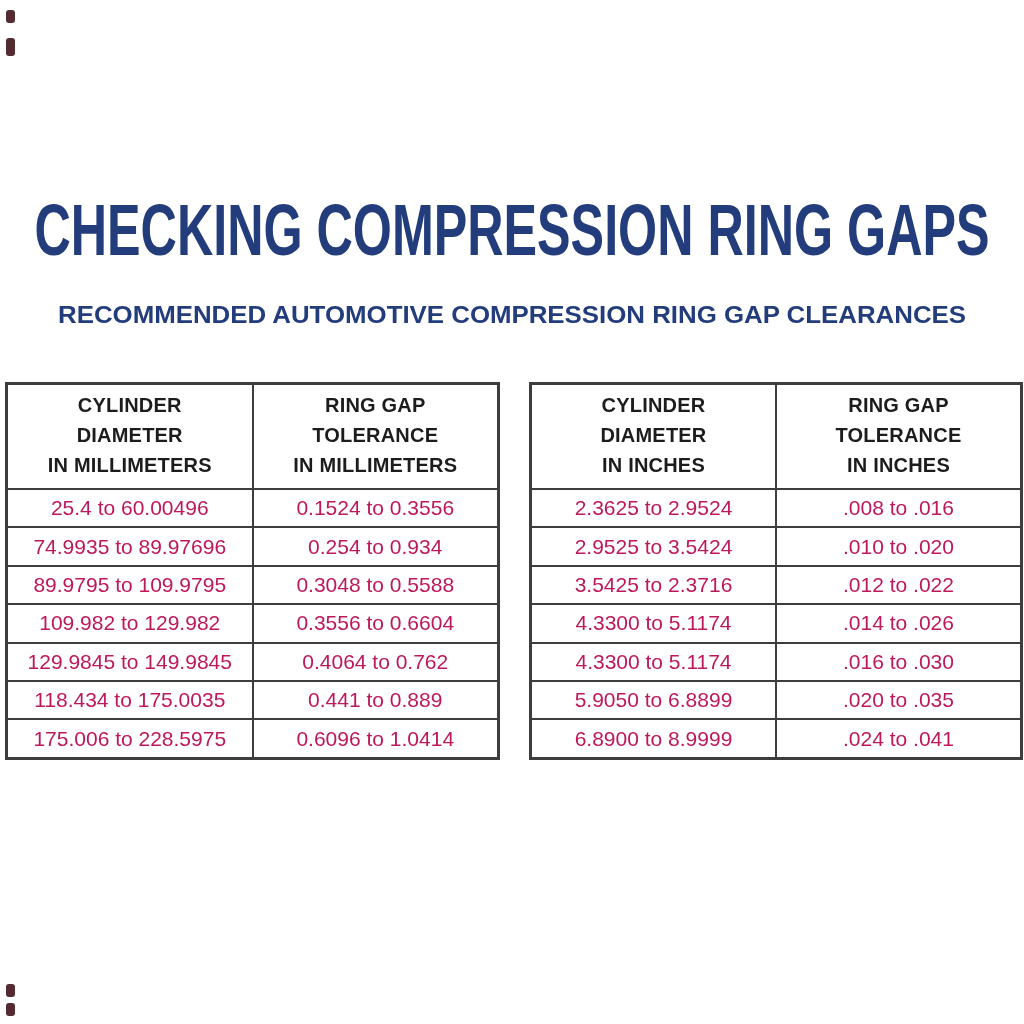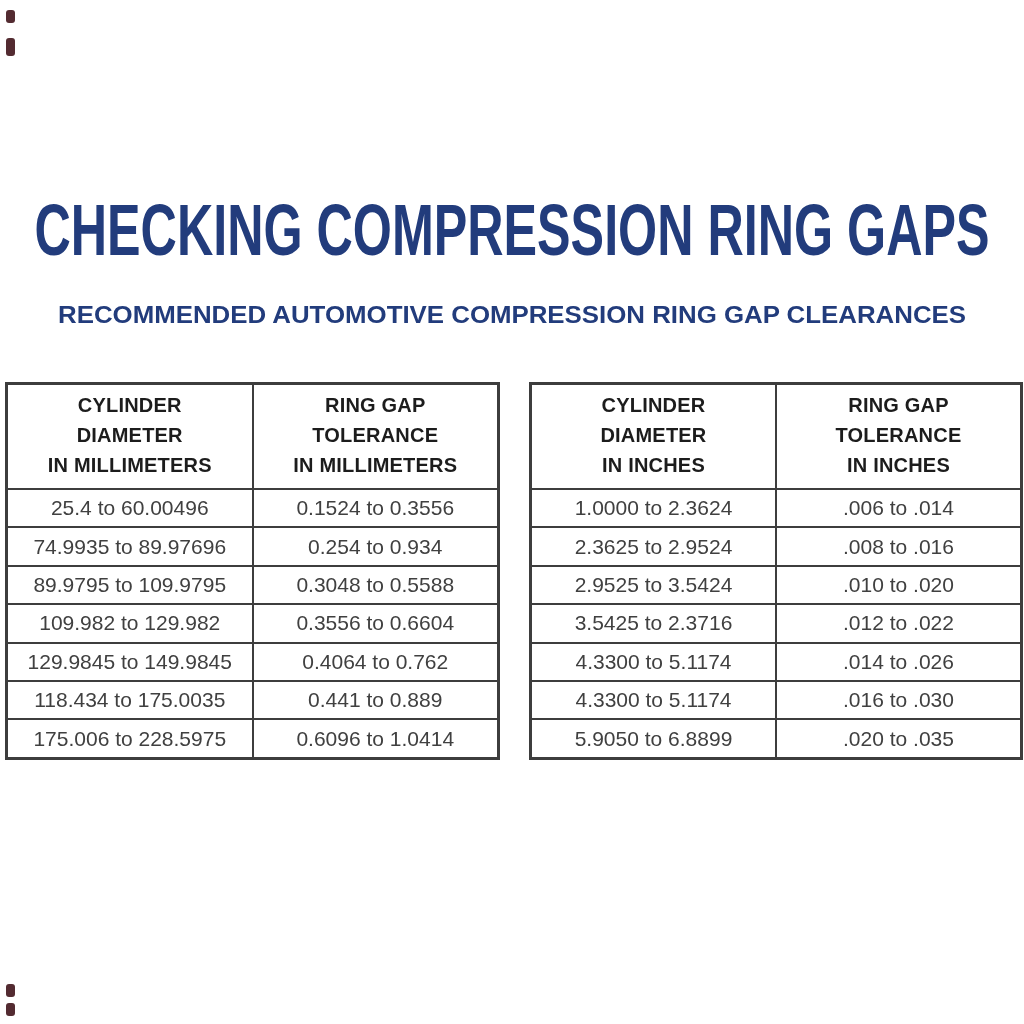--- a/index.html
+++ b/index.html
@@ -78,21 +78,21 @@
   .data-table th .hline {
     display: block;
     line-height: 30px;
     text-align: center;
   }
   .data-table td {
     height: 34.4px;
     text-align: center;
     vertical-align: middle;
     font-size: 21px;
-    color: #404040;
+    color: #be185d;
     white-space: nowrap;
   }
 
   
   .scan-mark {
     position: absolute;
     left: 6px;
     width: 9px;
     border-radius: 3px;
     opacity: 0.95;
@@ -179,24 +179,20 @@
           </th>
           <th>
             <span class="hline">RING GAP</span>
             <span class="hline">TOLERANCE</span>
             <span class="hline">IN INCHES</span>
           </th>
         </tr>
       </thead>
       <tbody>
         <tr>
-          <td>1.0000 to 2.3624</td>
-          <td>.006 to .014</td>
-        </tr>
-        <tr>
           <td>2.3625 to 2.9524</td>
           <td>.008 to .016</td>
         </tr>
         <tr>
           <td>2.9525 to 3.5424</td>
           <td>.010 to .020</td>
         </tr>
         <tr>
           <td>3.5425 to 2.3716</td>
           <td>.012 to .022</td>
@@ -206,17 +202,21 @@
           <td>.014 to .026</td>
         </tr>
         <tr>
           <td>4.3300 to 5.1174</td>
           <td>.016 to .030</td>
         </tr>
         <tr>
           <td>5.9050 to 6.8899</td>
           <td>.020 to .035</td>
         </tr>
+        <tr>
+          <td>6.8900 to 8.9999</td>
+          <td>.024 to .041</td>
+        </tr>
       </tbody>
     </table>
 
   </div>
 </div>
 
 </body></html>

